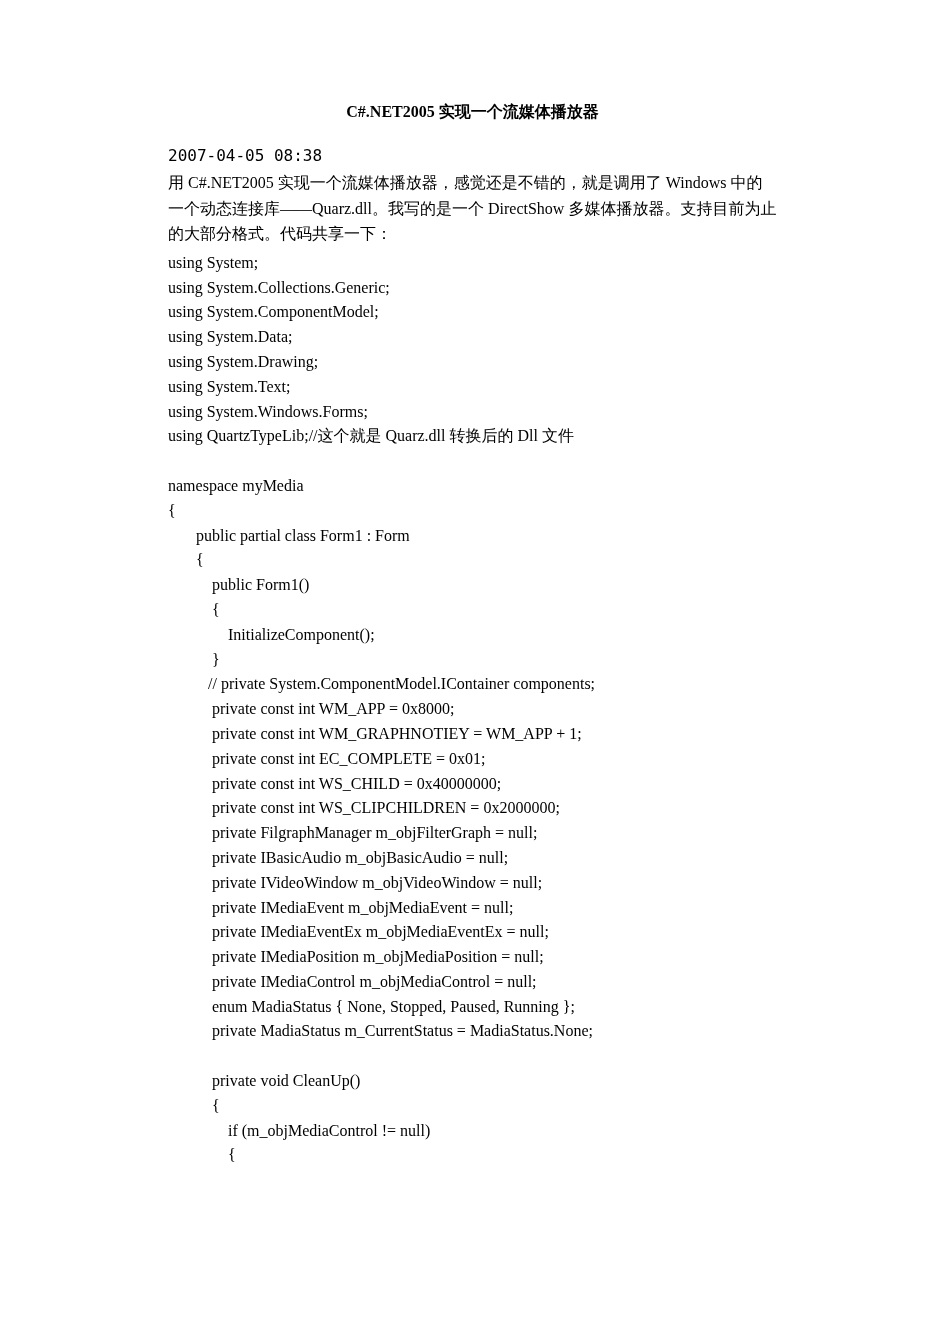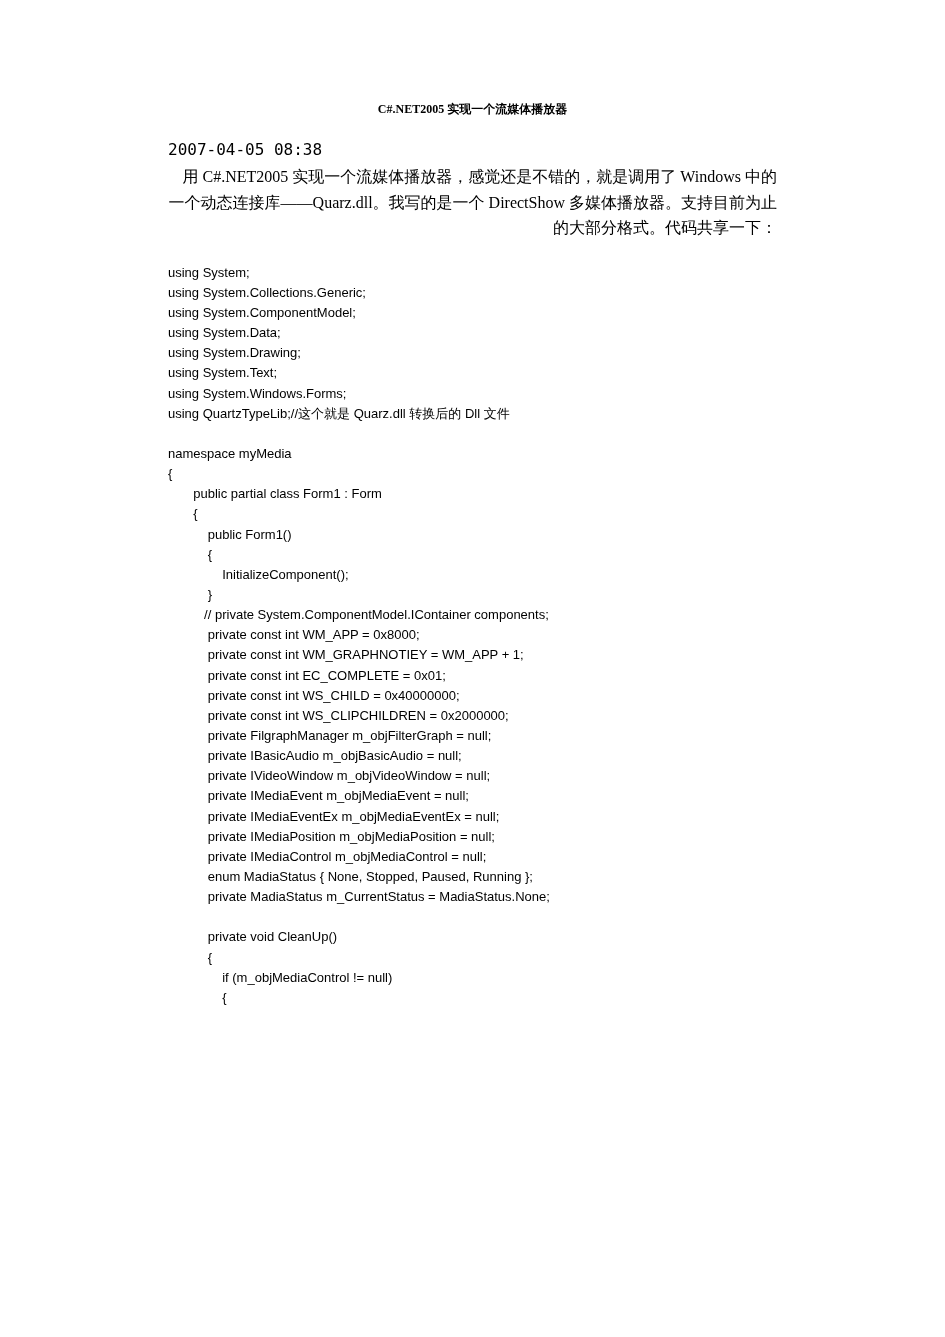--- a/index.html
+++ b/index.html
@@ -11,41 +11,40 @@
       background: #ffffff;
       width: 945px;
       min-height: 1337px;
       font-family: "SimSun", "宋体", monospace;
       font-size: 16px;
       color: #000000;
       padding: 100px 168px 80px 168px;
       line-height: 1.5;
     }
     .title {
-      font-size: 12px;
+      font-size: 16px;
       font-weight: bold;
       text-align: center;
       margin-bottom: 20px;
       font-family: "SimSun", "宋体", serif;
     }
     .date {
       font-family: "SimSun", "宋体", monospace;
       margin-bottom: 2px;
     }
     .intro {
       font-family: "SimSun", "宋体", serif;
       line-height: 1.6;
-      margin-bottom: 22px;
-      text-align: right;
+      margin-bottom: 4px;
     }
     .code {
-      font-family: Liberation Sans, sans-serif;
+      font-family: Liberation Serif, serif;
       white-space: pre;
       line-height: 1.55;
-      font-size: 13px;
+      font-size: 16px;
     }
   </style>
 </head>
 <body>
 
 <div class="title">C#.NET2005 实现一个流媒体播放器</div>
 <div class="date">2007-04-05 08:38</div>
 <div class="intro">用 C#.NET2005 实现一个流媒体播放器，感觉还是不错的，就是调用了 Windows 中的一个动态连接库——Quarz.dll。我写的是一个 DirectShow 多媒体播放器。支持目前为止的大部分格式。代码共享一下：</div>
 <div class="code">using System;
 using System.Collections.Generic;

